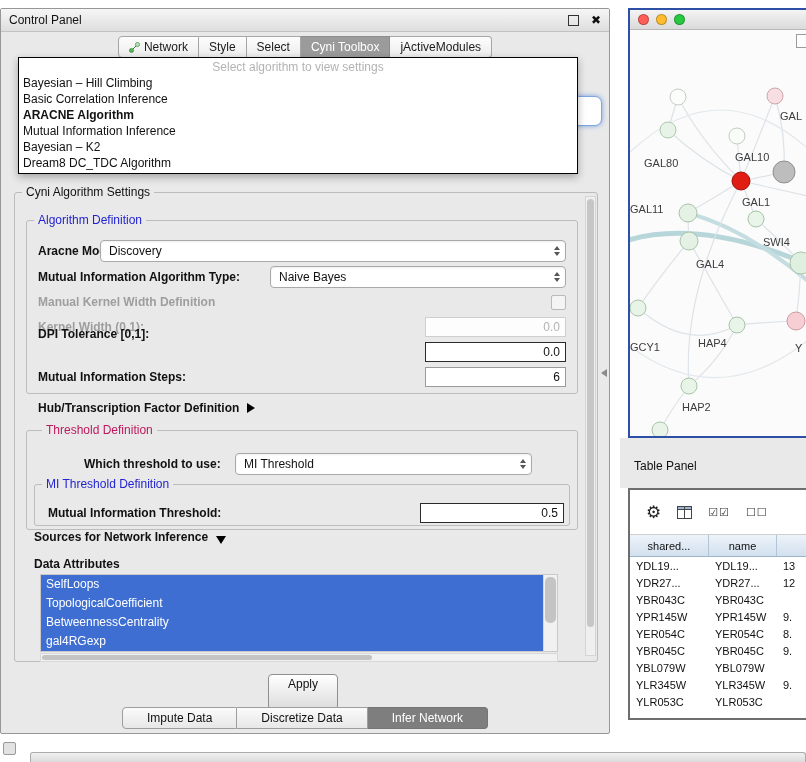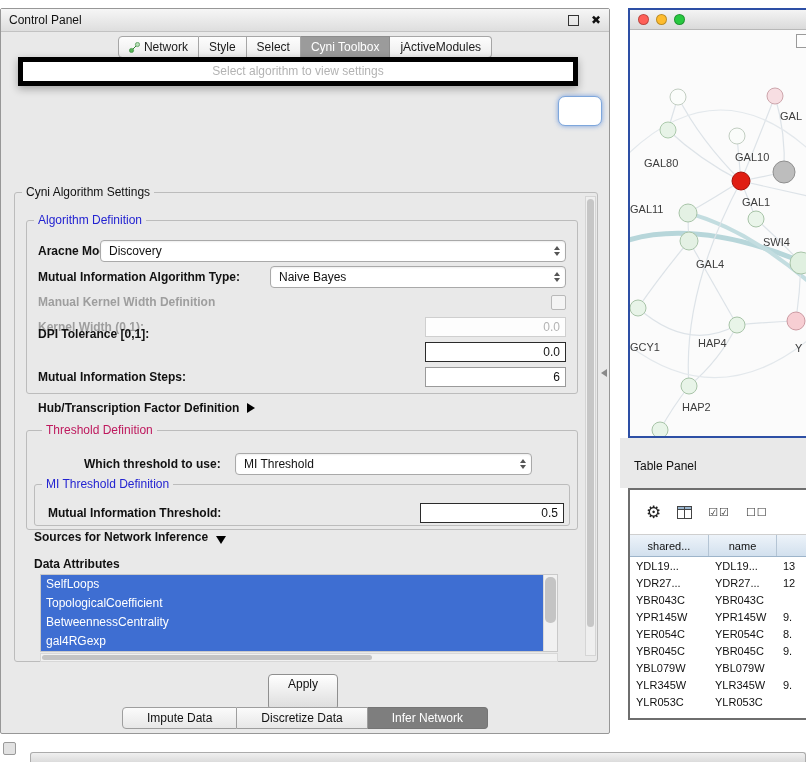--- a/index.html
+++ b/index.html
@@ -86,21 +86,21 @@
   #apply-btn{left:268px;top:674px;width:70px;height:36px;border:1px solid #8f8f8f;border-radius:4px;
              background:linear-gradient(#ffffff,#dcdcdc);font-size:12px;text-align:center;line-height:19px;z-index:2;}
   #bottom-tabbar{left:0;top:707px;width:610px;display:flex;justify-content:center;z-index:2;}
   .btab{height:20px;line-height:20px;padding:0 24px;font-size:12px;background:linear-gradient(#fbfbfb,#e7e7e7);
         border:1px solid #9e9e9e;border-left:none;}
   .btab:first-child{border-left:1px solid #9e9e9e;border-radius:4px 0 0 4px;}
   .btab:last-child{border-radius:0 4px 4px 0;}
   .btab.active{background:#7e7e7e;color:#fff;border-color:#757575;}
 
   
-  #algo-popup{left:18px;top:57px;width:560px;background:#fff;border:5px solid #000000;
+  #algo-popup{left:18px;top:57px;width:560px;background:#fff;border:1px solid #000000;
               box-shadow:0 3px 8px rgba(0,0,0,.3);z-index:40;padding:1px 0 2px 0;}
   .popup-row{height:16px;line-height:16px;font-size:12px;padding-left:4px;white-space:nowrap;}
   .popup-row.bold{font-weight:bold;}
   .popup-placeholder{color:#b3b3b3;text-align:center;padding-left:0;}
   #combo-remnant{left:558px;top:96px;width:44px;height:30px;background:#fff;border:1px solid #7ea7dc;
                  border-radius:7px;box-shadow:0 0 5px rgba(90,140,220,.8);z-index:3;}
   #div-arrow{left:601px;top:369px;width:0;height:0;border-top:4px solid transparent;
              border-bottom:4px solid transparent;border-right:6px solid #8a8a8a;}
 
   
@@ -253,20 +253,28 @@
   <div id="bottom-tabbar" class="abs">
       <div class="btab">Impute Data</div>
       <div class="btab">Discretize Data</div>
       <div class="btab active">Infer Network</div>
     </div>
 
   <div id="combo-remnant" class="abs"></div>
 
   <div id="algo-popup" class="abs">
     <div class="popup-row popup-placeholder">Select algorithm to view settings</div>
+    <div>
+        <div class="popup-row">Bayesian – Hill Climbing</div>
+        <div class="popup-row">Basic Correlation Inference</div>
+        <div class="popup-row bold">ARACNE Algorithm</div>
+        <div class="popup-row">Mutual Information Inference</div>
+        <div class="popup-row">Bayesian – K2</div>
+        <div class="popup-row">Dream8 DC_TDC Algorithm</div>
+      </div>
   </div>
 
   <div id="div-arrow" class="abs"></div>
 
   <div id="net" class="abs">
     <div class="net-titlebar">
       <span class="light" style="background: rgb(255, 95, 87);"></span>
       <span class="light" style="background: rgb(254, 188, 46);"></span>
       <span class="light" style="background: rgb(40, 200, 64);"></span>
     </div>

